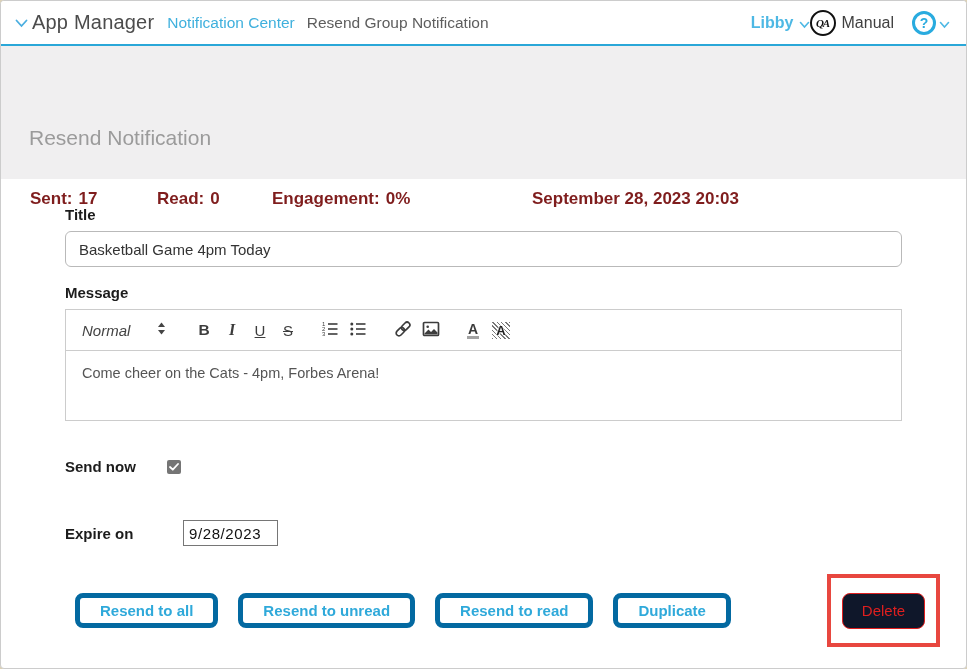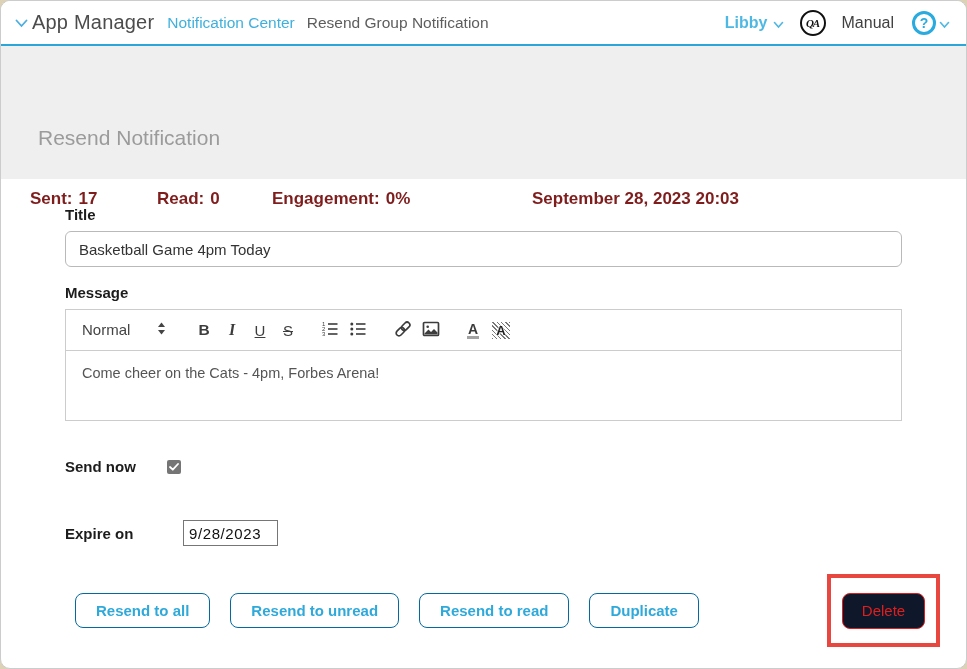--- a/index.html
+++ b/index.html
@@ -6,41 +6,41 @@
   html,body { width: 967px; height: 669px; }
   body {
     background: #ddd2b6;
     font-family: "Liberation Sans", sans-serif;
     position: relative;
   }
   .card {
     position: absolute; inset: 0;
     background: #fff;
     border: 1px solid #cccccc;
-    border-radius: 10px;
+    border-radius: 4px;
     overflow: hidden;
   }
 
   
   .header {
     height: 45px;
     display: flex; align-items: center;
     padding: 0 16px 0 14px;
     border-bottom: 2px solid #2aa7d8;
     background: #fff;
   }
   .hdr-left { display: flex; align-items: center; }
   .chev { display: inline-block; }
   .app-title { font-size: 20px; color: #4c4c4c; font-weight: 500; margin-left: 4px; letter-spacing: 0.2px; }
   .nav-link { font-size: 15.5px; color: #3fb0dd; margin-left: 13px; cursor: pointer; }
   .nav-current { font-size: 15.5px; color: #5d5d5d; margin-left: 12px; }
   .hdr-right { margin-left: auto; display: flex; align-items: center; }
   .user-menu { display: flex; align-items: center; color: #4db8e4; font-size: 16px; cursor: pointer; font-weight: bold; }
   .user-menu .chev { margin-left: 5px; margin-top: 2px; }
-  .qa-group { display: flex; align-items: center; margin-left: 16px; cursor: pointer; gap: 10px; }
+  .qa-group { display: flex; align-items: center; cursor: pointer; }
   .qa-circle {
     width: 26px; height: 26px; border-radius: 50%;
     border: 2px solid #111; color: #111;
     display: flex; align-items: center; justify-content: center;
     font-family: "Liberation Serif", serif; font-style: italic; font-weight: 700; font-size: 11px;
     letter-spacing: -1px;
   }
   .manual-label { font-size: 16px; color: #3f3f3f; margin-left: 6px; }
   .help-group { display: flex; align-items: center; margin-left: 18px; cursor: pointer; }
   .help-circle {
@@ -51,21 +51,21 @@
   }
   .help-group .chev { margin-left: 3px; margin-top: 3px; }
 
   
   .summary {
     height: 133px;
     background: #f0eff0;
     position: relative;
   }
   .summary-heading {
-    position: absolute; left: 37px; top: 81px0;
+    position: absolute; left: 28px; top: 81px0;
     top: 80px;
     font-size: 21px; color: #9b9b9b; font-weight: 400;
   }
   .stat { position: absolute; top: 143px; font-size: 17px; font-weight: 700; color: #7f1d1d; }
   .stat .v { margin-left: 6px; }
   .stat-sent { left: 29px; }
   .stat-read { left: 156px; }
   .stat-eng  { left: 271px; }
   .stat-date { left: 531px; }
 
@@ -82,22 +82,22 @@
   }
   .lbl-message { display: block; margin-top: 17px; }
 
   .editor { margin-top: 8px; }
   .ql-toolbar {
     border: 1px solid #ccc; height: 42px;
     display: flex; align-items: center;
     padding: 0 16px; background: #fff;
   }
   .ql-picker {
-    display: flex; align-items: flex-start; justify-content: space-between;
-    width: 84px; margin-right: 24px; cursor: pointer;
+    display: flex; align-items: flex-end; justify-content: space-between;
+    width: 84px; margin-right: 24px; cursor: pointer; font-style: italic;
   }
   .ql-picker-label { font-size: 15px; color: #444; }
   .ql-btn {
     width: 28px; height: 26px;
     display: flex; align-items: center; justify-content: center;
     cursor: pointer; background: none; border: none;
     font-family: "Liberation Sans", sans-serif;
   }
   .g-bold   { font-weight: 700; font-size: 15.5px; color: #3c3c3c; }
   .g-italic { font-family: "Liberation Serif", serif; font-style: italic; font-weight: 600; font-size: 16px; color: #3c3c3c; }
@@ -134,21 +134,21 @@
     font-size: 15px; color: #111; letter-spacing: 0.6px;
     padding: 0 5px; font-family: "Liberation Sans", sans-serif;
     outline: none;
   }
 
   
   .actions { position: relative; margin-top: 47px; height: 35px; }
   .blue-buttons { display: flex; gap: 20px; margin-left: 10px; }
   .btn {
     height: 35px; padding: 0 20px;
-    background: #fff; border: 1px solid #0369a1; border-radius: 8px;
+    background: #fff; border: 5px solid #0369a1; border-radius: 8px;
     color: #2fa9da; font-size: 15px; font-weight: 600;
     font-family: "Liberation Sans", sans-serif; cursor: pointer;
   }
   .delete-annotation {
     position: absolute; left: 762px; top: -19px;
     width: 113px; height: 73px;
     border: 4px solid #e8473f;
     display: flex; align-items: center; justify-content: center;
   }
   .btn-delete {

